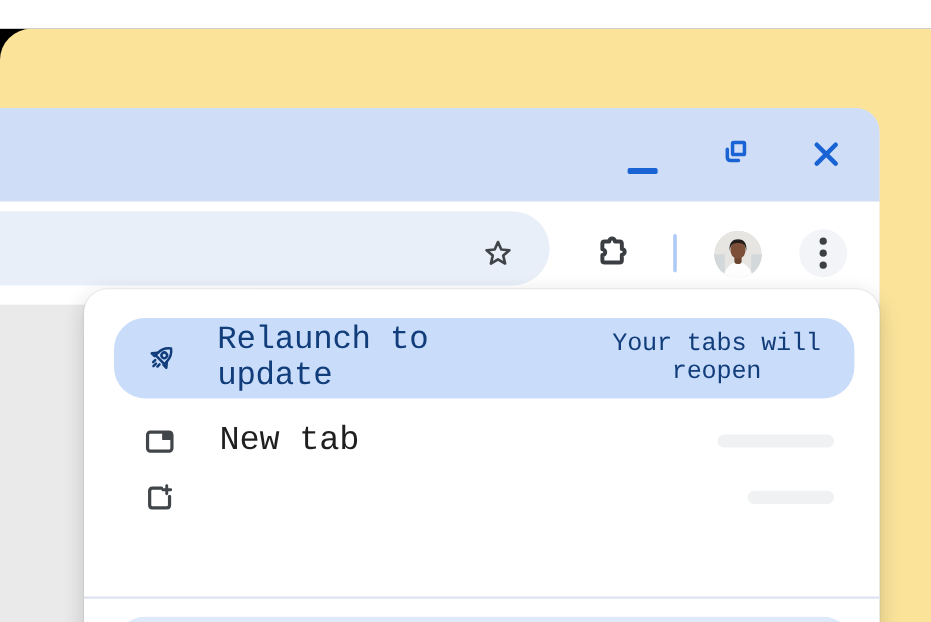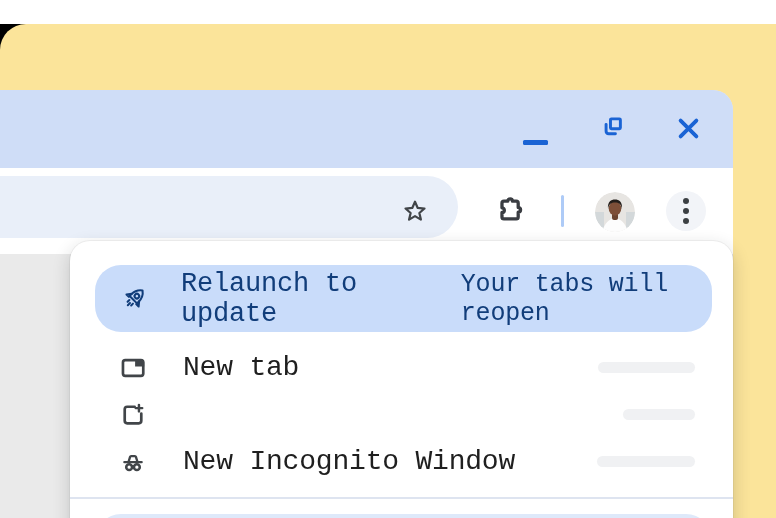--- a/index.html
+++ b/index.html
@@ -38,21 +38,21 @@
   .dot{width:6px;height:6px;border-radius:50%;background:#3c4043;}
 
   
   .menu-panel{position:absolute;left:70px;top:217px;width:663px;height:320px;
     background:#ffffff;border-radius:20px 20px 0 0;
     box-shadow:0 6px 18px rgba(32,33,36,.20),0 0 0 1px rgba(32,33,36,.05);}
   .update-banner{position:absolute;left:25px;top:24px;width:617px;height:67px;
     background:#c9dcfa;border-radius:26px;display:flex;align-items:center;}
   .banner-icon{margin-left:25px;width:29px;height:29px;flex:0 0 auto;}
   .banner-label{margin-left:32px;font-size:27px;color:#113d7a;letter-spacing:-0.2px;}
-  .banner-sublabel{margin-left:47px;font-size:25px;color:#113d7a;letter-spacing:-0.2px;}
+  .banner-sublabel{margin-left:47px;font-size:21px;color:#113d7a;letter-spacing:-0.2px;text-align:center;}
 
   .menu-items{position:absolute;left:0;top:103px;width:100%;}
   .menu-row{height:47px;display:flex;align-items:center;}
   .menu-row .item-icon{margin-left:49px;width:28px;height:28px;flex:0 0 auto;}
   .menu-row .item-label{margin-left:36px;font-size:28px;color:#1f1f1f;letter-spacing:-0.2px;}
   .menu-row .spacer{flex:1;}
   .shortcut-pill{height:11px;border-radius:6px;background:#f0f1f3;margin-right:38px;flex:0 0 auto;}
 
   .menu-divider{position:absolute;left:0;top:256px;width:100%;height:2px;background:#dee4f0;}
   .bottom-box{position:absolute;left:25px;top:273px;width:617px;height:60px;
@@ -153,30 +153,18 @@
         <span class="shortcut-pill" style="width: 97px;"></span>
       </div>
       <div class="menu-row">
         <svg class="item-icon" viewBox="0 0 24 24" fill="none" stroke="#414549" stroke-linecap="round">
           <path d="M13.4 4.9 H7 Q4.9 4.9 4.9 7 V17 Q4.9 19.1 7 19.1 H17 Q19.1 19.1 19.1 17 V10.8" stroke-width="2.3"></path>
           <path d="M17.1 3.3 v5.6 M14.3 6.1 h5.6" stroke-width="2.1"></path>
         </svg>
         <span class="spacer"></span>
         <span class="shortcut-pill" style="width: 72px;"></span>
       </div>
-      <div class="menu-row">
-        <svg class="item-icon" viewBox="0 0 24 24" fill="none" stroke="#414549" stroke-linecap="round" stroke-linejoin="round">
-          <path d="M4.6 12.1 H19.4" stroke-width="2"></path>
-          <path d="M8.2 11.8 L9.5 7.6 Q9.7 6.9 10.4 6.9 H13.6 Q14.3 6.9 14.5 7.6 L15.8 11.8" stroke-width="2"></path>
-          <circle cx="8.7" cy="16.4" r="2.5" stroke-width="2.2"></circle>
-          <circle cx="15.3" cy="16.4" r="2.5" stroke-width="2.2"></circle>
-          <path d="M11.2 15.9 q0.8 -0.7 1.6 0" stroke-width="1.8"></path>
-        </svg>
-        <span class="item-label">New Incognito Window</span>
-        <span class="spacer"></span>
-        <span class="shortcut-pill" style="width: 98px;"></span>
-      </div>
     </div>
 
     <div class="menu-divider"></div>
     <div class="bottom-box"></div>
   </div>
 </div>
 
 </body></html>

